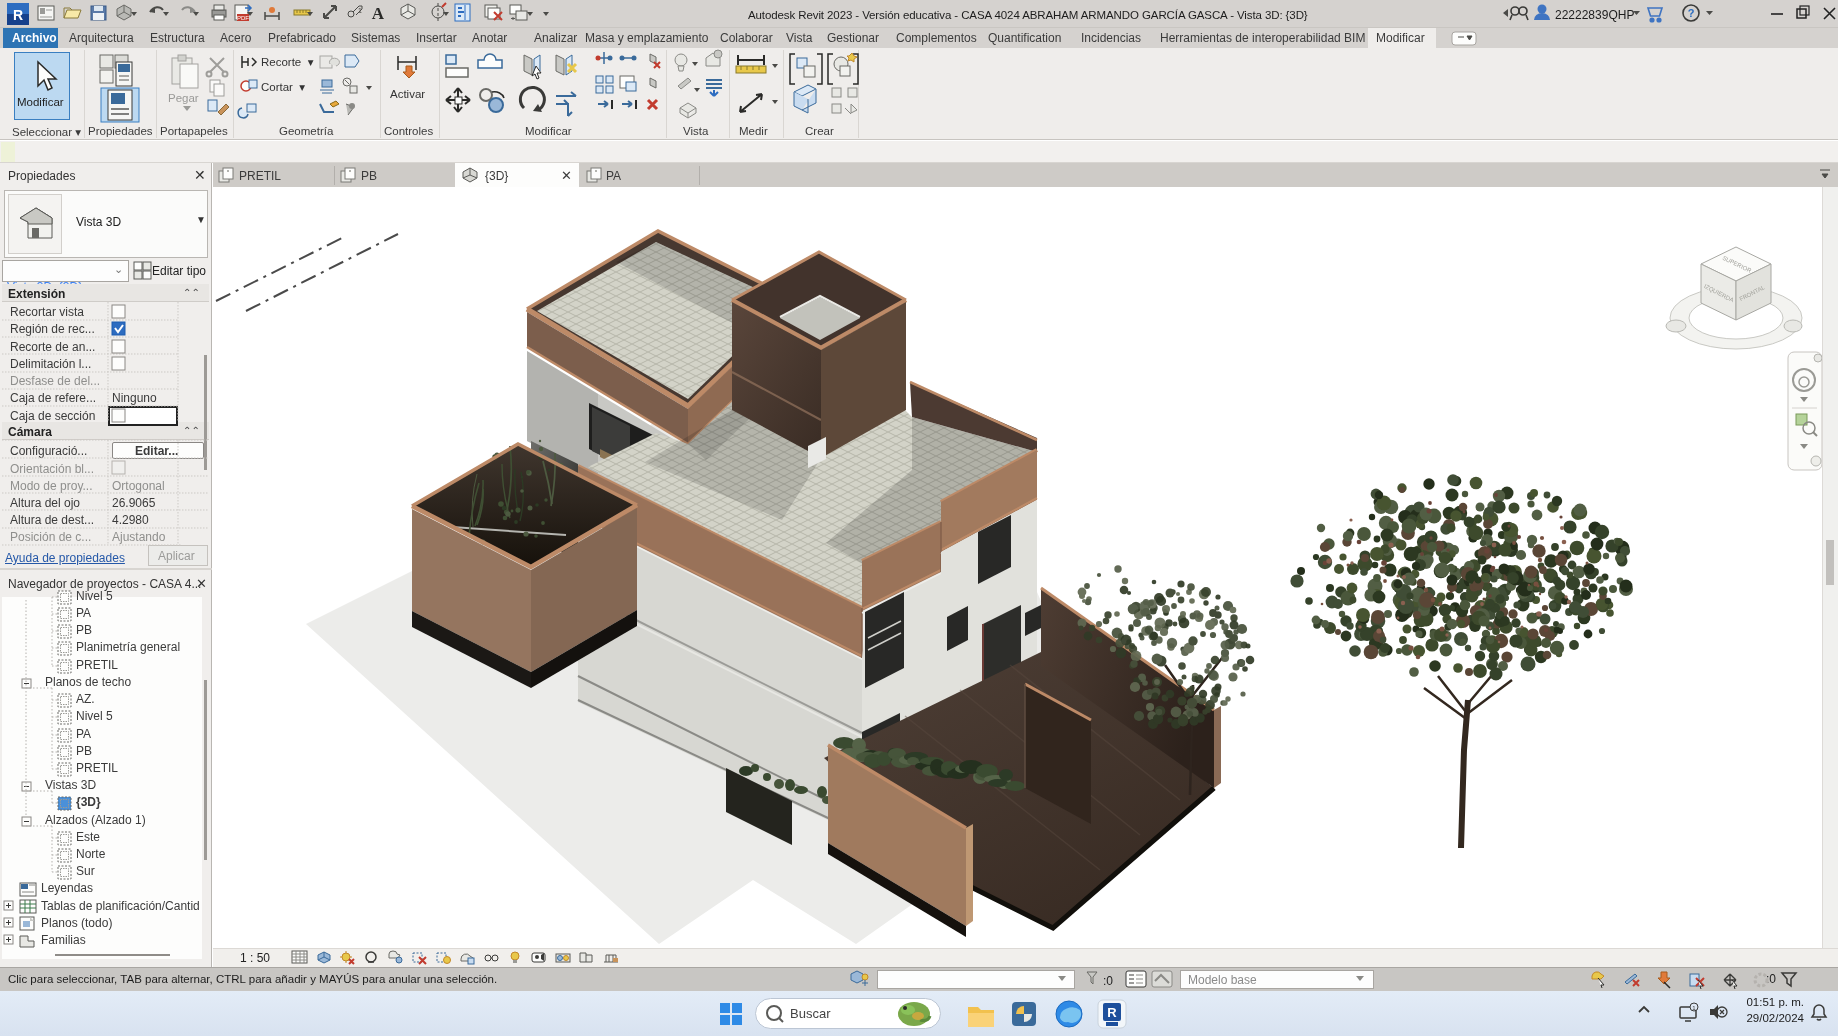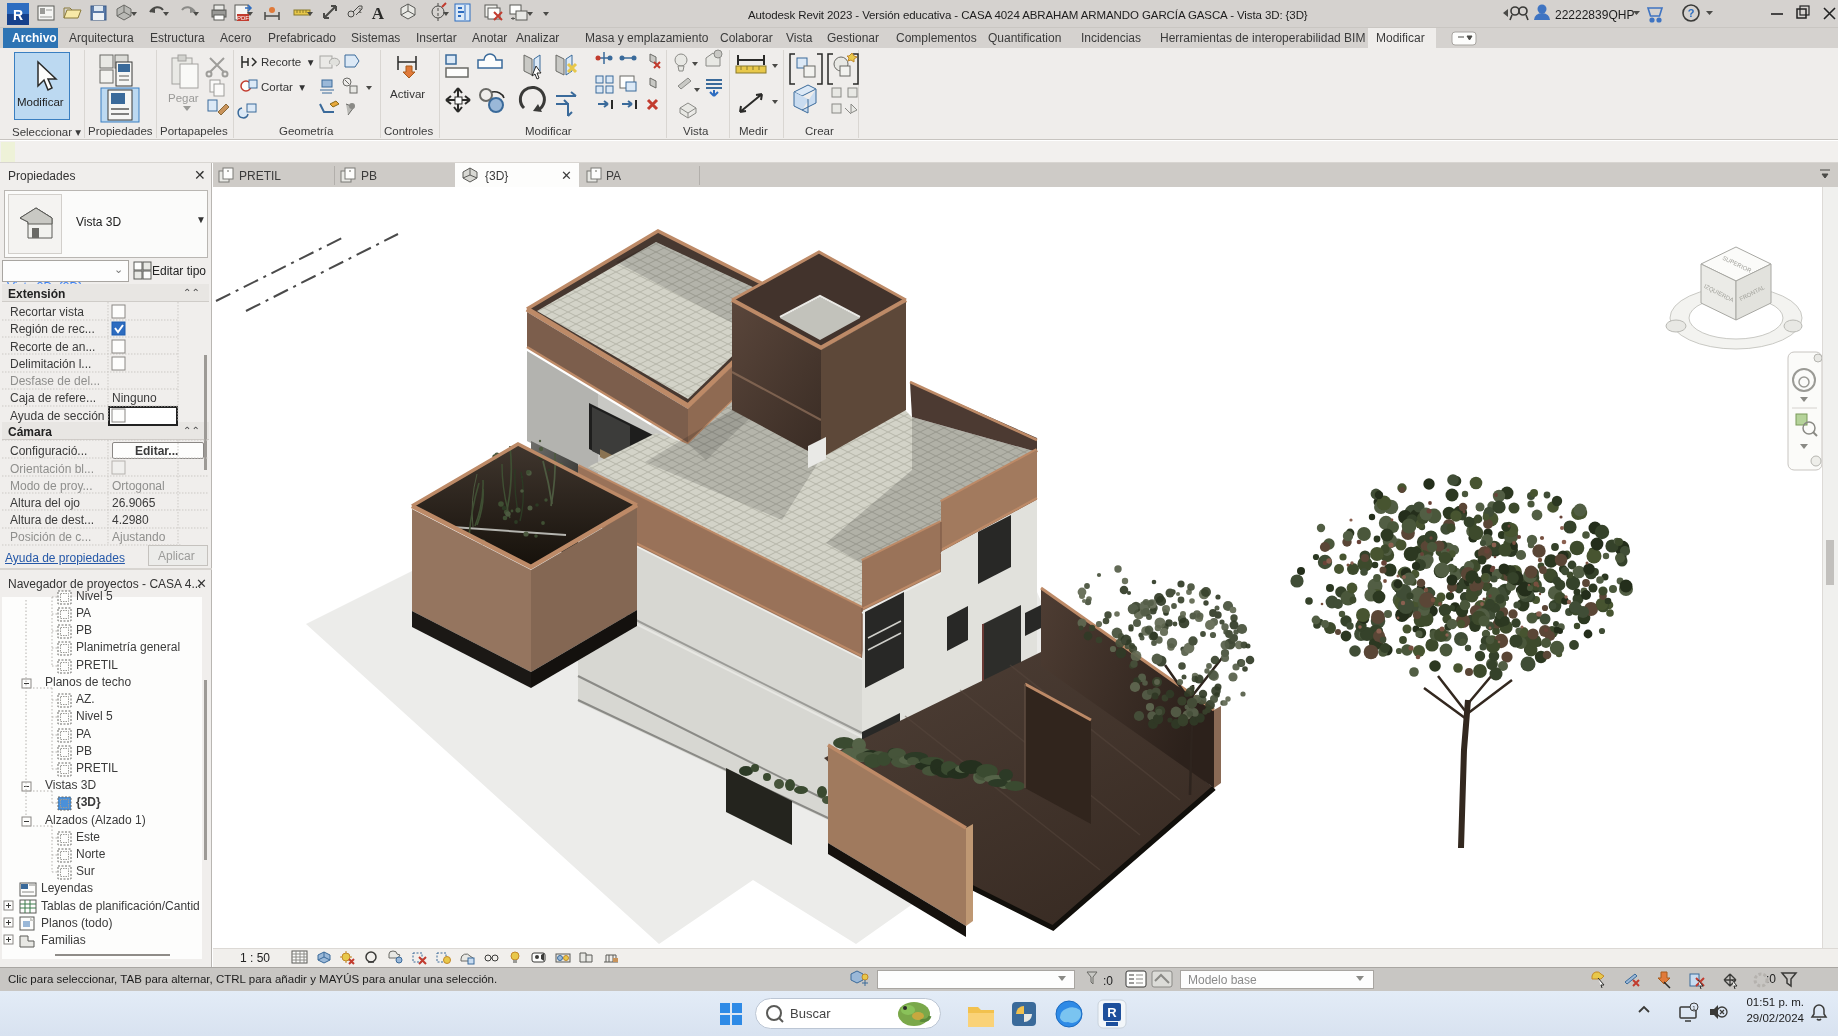--- a/index.html
+++ b/index.html
@@ -20,21 +20,21 @@
   <div class="abs" style="left:3px;top:28px;width:55px;height:20px;background:#2d74b4;"></div>
   <div class="txt" style="left:12px;top:31px;color:#fff;font-weight:bold;">Archivo</div>
   <div class="abs" style="left:1368px;top:28px;width:68px;height:20px;background:#efedeb;"></div>
   <div class="txt" style="left:69px;top:31px;">Arquitectura</div>
   <div class="txt" style="left:150px;top:31px;">Estructura</div>
   <div class="txt" style="left:220px;top:31px;">Acero</div>
   <div class="txt" style="left:268px;top:31px;">Prefabricado</div>
   <div class="txt" style="left:351px;top:31px;">Sistemas</div>
   <div class="txt" style="left:416px;top:31px;">Insertar</div>
   <div class="txt" style="left:472px;top:31px;">Anotar</div>
-  <div class="txt" style="left:516px;top:31px;text-align:right;">Analizar</div>
+  <div class="txt" style="left:534px;top:31px;text-align:right;">Analizar</div>
   <div class="txt" style="left:585px;top:31px;">Masa y emplazamiento</div>
   <div class="txt" style="left:720px;top:31px;">Colaborar</div>
   <div class="txt" style="left:786px;top:31px;">Vista</div>
   <div class="txt" style="left:827px;top:31px;">Gestionar</div>
   <div class="txt" style="left:896px;top:31px;">Complementos</div>
   <div class="txt" style="left:988px;top:31px;">Quantification</div>
   <div class="txt" style="left:1081px;top:31px;">Incidencias</div>
   <div class="txt" style="left:1160px;top:31px;">Herramientas de interoperabilidad BIM</div>
   <div class="txt" style="left:1376px;top:31px;">Modificar</div>
 
@@ -92,21 +92,21 @@
   <div class="txt" style="left:8px;top:425px;color:#222;font-weight:bold;">Cámara</div>
   <div class="txt" style="left:183px;top:425px;color:#444;font-size:10px;">⌃⌃</div>
   <div class="txt" style="left:10px;top:305px;">Recortar vista</div>
   <div class="txt" style="left:10px;top:322px;">Región de rec...</div>
   <div class="txt" style="left:10px;top:340px;">Recorte de an...</div>
   <div class="txt" style="left:10px;top:357px;">Delimitación l...</div>
   <div class="txt" style="left:10px;top:374px;color:#8f8f8d;">Desfase de del...</div>
   <div class="txt" style="left:112px;top:374px;color:#8f8f8d;margin-top:36px;">304.8000</div>
   <div class="txt" style="left:10px;top:391px;">Caja de refere...</div>
   <div class="txt" style="left:112px;top:391px;">Ninguno</div>
-  <div class="txt" style="left:10px;top:409px;">Ayuda de sección</div>
+  <div class="txt" style="left:10px;top:409px;">Caja de sección</div>
   <div class="abs" style="left:108px;top:406px;width:70px;height:20px;border:2px solid #222;background:#fff;"></div>
   <div class="txt" style="left:10px;top:444px;">Configuració...</div>
   <div class="abs" style="left:112px;top:442px;width:92px;height:17px;background:#fdfdfc;border:1px solid #8a8784;border-radius:2px;"></div>
   <div class="txt" style="left:135px;top:444px;font-weight:bold;">Editar...</div>
   <div class="txt" style="left:10px;top:462px;color:#8f8f8d;">Orientación bl...</div>
   <div class="txt" style="left:10px;top:479px;color:#8f8f8d;">Modo de proy...</div>
   <div class="txt" style="left:112px;top:479px;color:#8f8f8d;">Ortogonal</div>
   <div class="txt" style="left:10px;top:496px;">Altura del ojo</div>
   <div class="txt" style="left:112px;top:496px;">26.9065</div>
   <div class="txt" style="left:10px;top:513px;">Altura de dest...</div>

